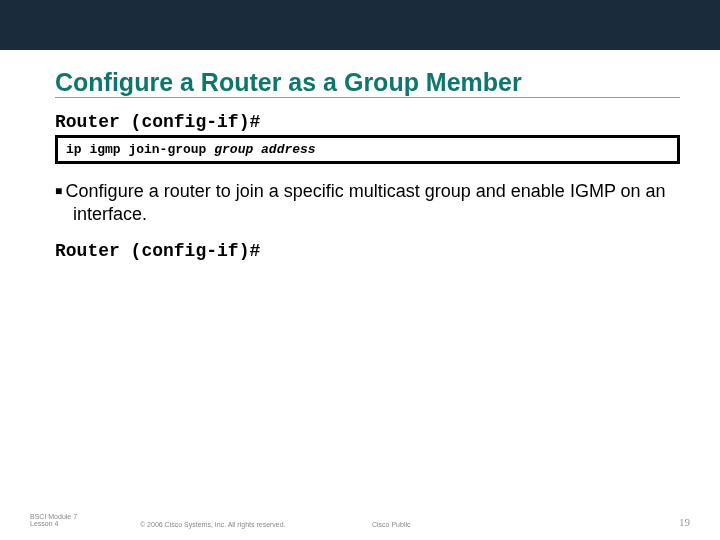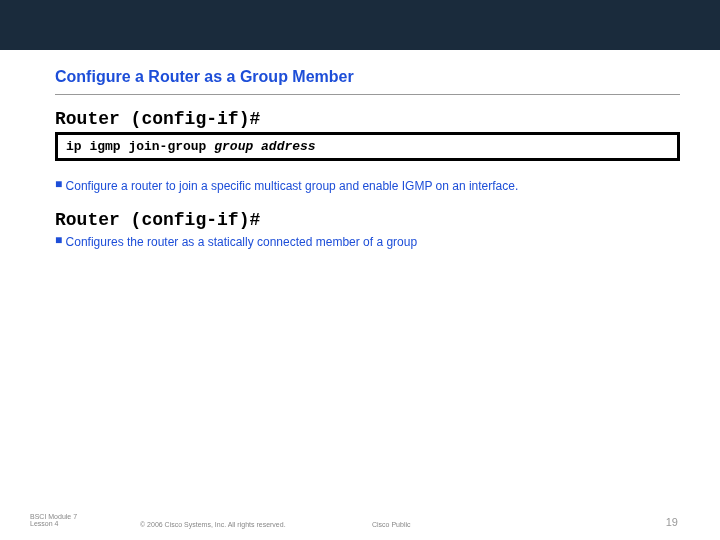--- a/index.html
+++ b/index.html
@@ -1,48 +1,47 @@
 <!DOCTYPE html>
 <html><head>
   <meta charset="utf-8">
   <style>
     * { margin: 0; padding: 0; box-sizing: border-box; }
     body { width: 720px; height: 540px; background: #fff; font-family: Arial, sans-serif; position: relative; }
     .top-bar { height: 50px; background: #1a2b3c; width: 100%; }
     .content { padding: 18px 40px 0 55px; }
-    .title { font-size: 16px; font-weight: bold; color: #1d4ed8; margin-bottom: 8px; }
+    .title { font-size: 25px; font-weight: bold; color: #0f766e; }
     .divider { height: 1px; background: #999; margin-bottom: 14px; }
     .prompt { font-family: "Courier New", monospace; font-weight: bold; font-size: 18px; margin-bottom: 3px; }
     .cmd-box { border: 3px solid #000; padding: 4px 8px; font-family: "Courier New", monospace; font-weight: bold; font-size: 13px; margin-bottom: 16px; }
     .cmd-box em { font-style: italic; text-align: center; }
-    .bullet { font-size: 12px; color: #1d4ed8; margin-bottom: 16px; padding-left: 18px; text-indent: -18px; line-height: 1.25; }
+    .bullet { font-size: 18px; color: #000000; margin-bottom: 16px; padding-left: 18px; text-indent: -18px; line-height: 1.25; }
     .bullet::before { content: "■ "; font-size: 12px; vertical-align: 2px; }
     .footer { position: absolute; bottom: 12px; left: 30px; right: 30px; font-size: 7px; color: #888; }
     .footer .left { display: inline-block; width: 60px; line-height: 1.1; }
     .footer .copy { position: absolute; left: 110px; bottom: 0; }
     .footer .pub { position: absolute; left: 342px; bottom: 0; }
-    .footer .page { position: absolute; right: 12px; bottom: 0; font-size: 11px; color: #999; }
+    .footer .page { position: absolute; right: 0; bottom: 0; font-size: 11px; color: #999; font-family: Liberation Serif, serif; }
   </style>
 </head>
 <body>
 
 <div class="top-bar"></div>
 
 <div class="content">
   <div class="title">Configure a Router as a Group Member</div>
   <div class="divider"></div>
 
   <div class="prompt">Router (config-if)#</div>
   <div class="cmd-box"><span>ip igmp join-group </span><em>group address</em></div>
 
   <div class="bullet">Configure a router to join a specific multicast group and enable IGMP on an interface.</div>
 
   <div class="prompt">Router (config-if)#</div>
 
-  <div class="bullet">Configures the router as a statically connected member of a group</div>
 </div>
 
 <div class="footer">
   <span class="left">BSCI Module 7 Lesson 4</span>
   <span class="copy">© 2006 Cisco Systems, Inc. All rights reserved.</span>
   <span class="pub">Cisco Public</span>
   <span class="page">19</span>
 </div>
 
 </body></html>

